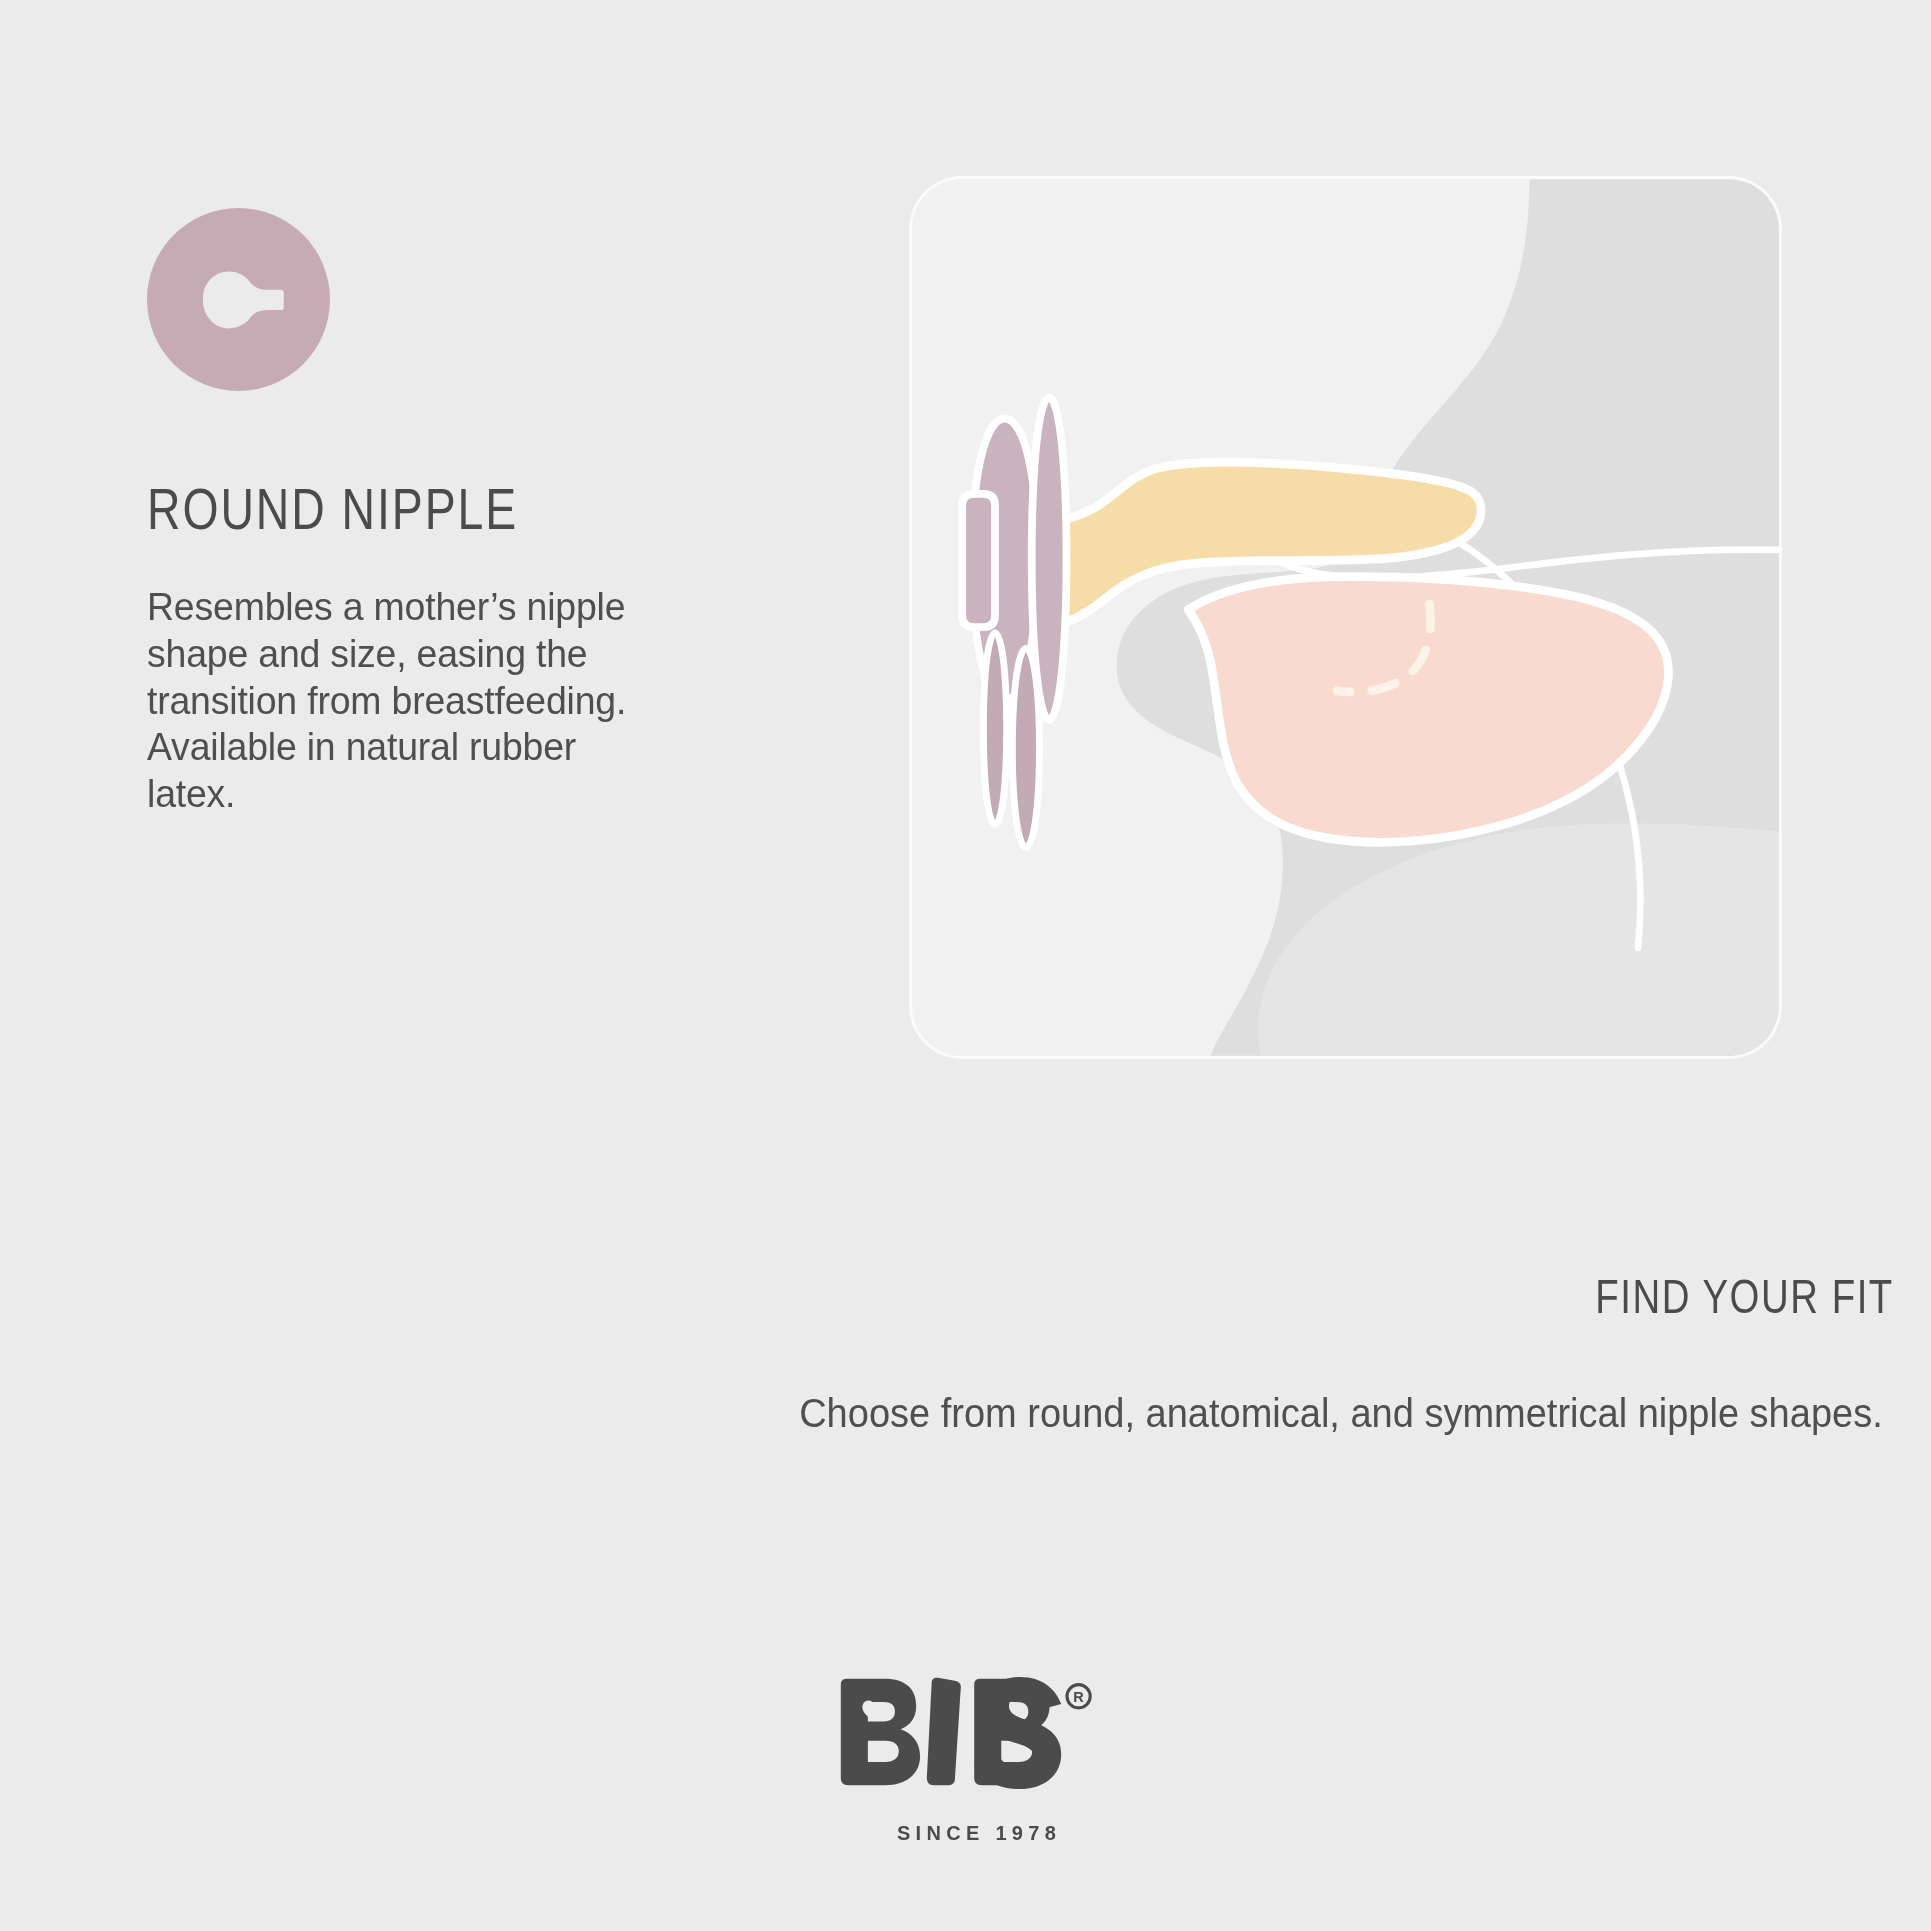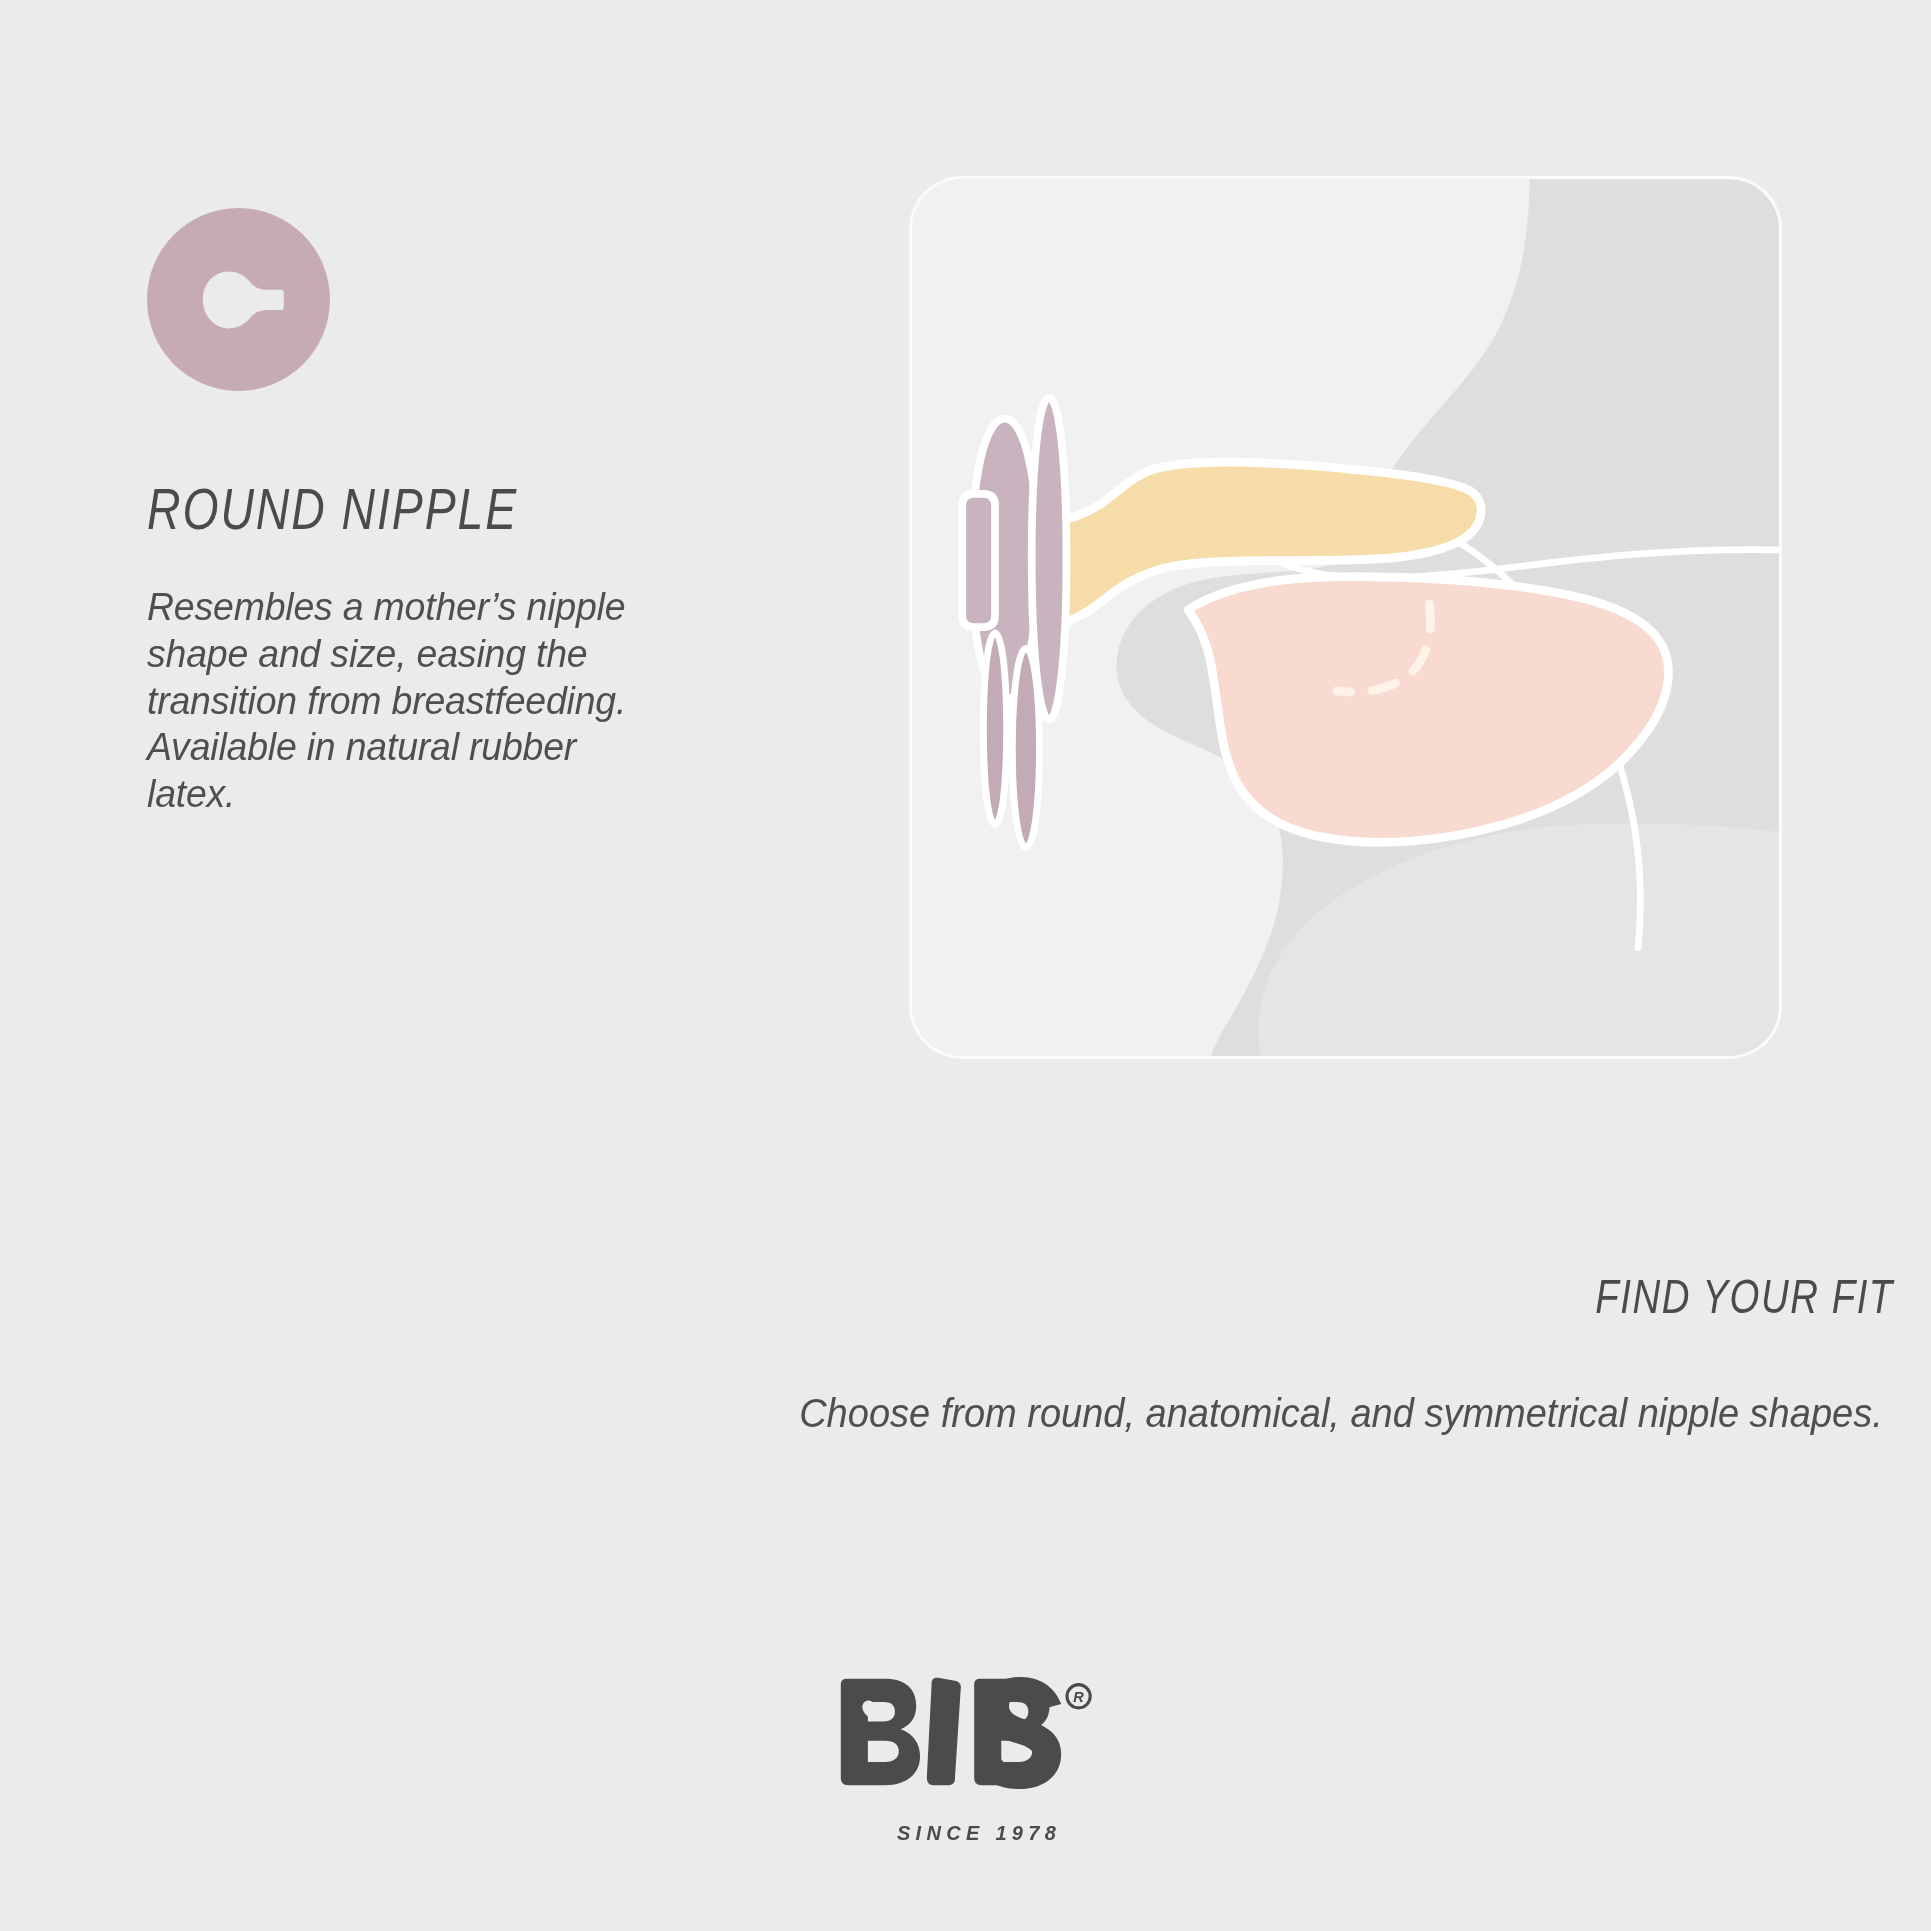--- a/index.html
+++ b/index.html
@@ -4,21 +4,21 @@
 <style>
   html,body{margin:0;padding:0;}
   body{
     width:1931px;height:1931px;
     background:#ebebeb;
     font-family:"Liberation Sans", sans-serif;
     -webkit-font-smoothing:antialiased;
     overflow:hidden;
     position:relative;
   }
-  .stage{position:absolute;inset:0;font-style:italic;}
+  .stage{position:absolute;inset:0;}
 
   
   .left-col{
     position:absolute;
     left:147px; top:208px;
     width:676px;
   }
 
   .shape-badge{
     position:relative;

